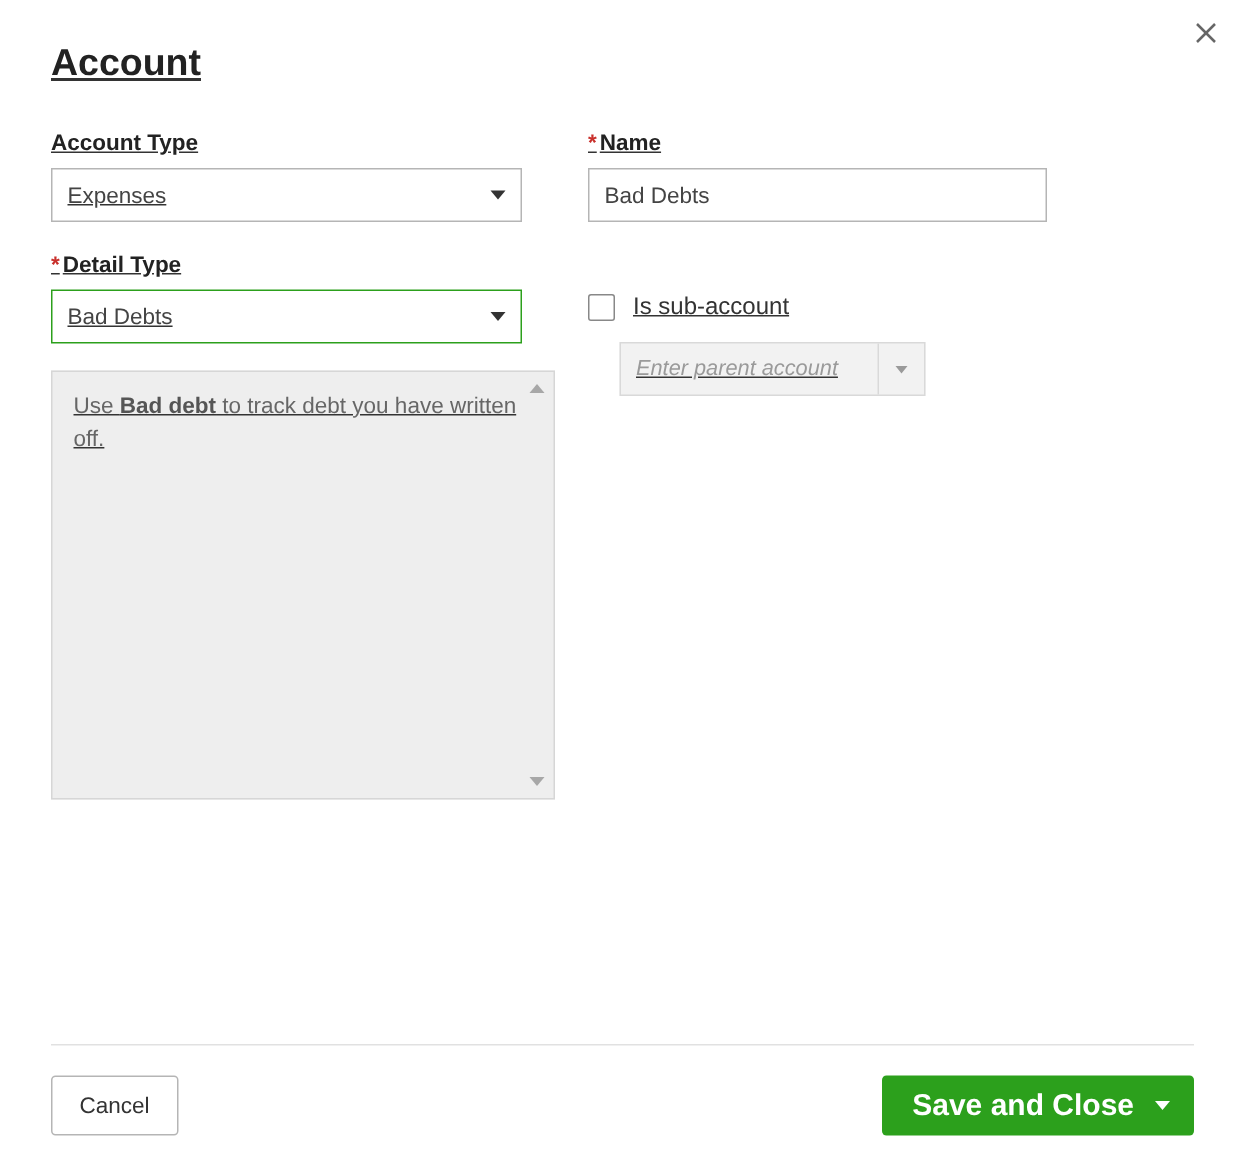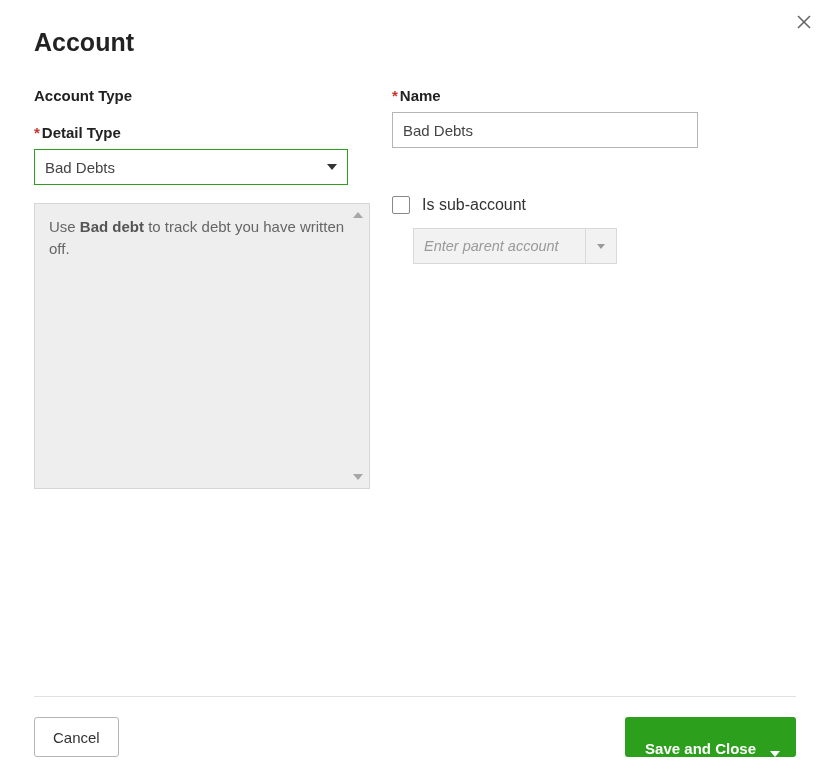--- a/index.html
+++ b/index.html
@@ -13,20 +13,21 @@
       width: 830px;
       height: 783px;
       position: relative;
       color: #333;
     }
     .dialog {
       padding: 24px 34px 0 34px;
       width: 100%;
       height: 100%;
       position: relative;
+      text-decoration: underline;
     }
     .close-x {
       position: absolute;
       top: 10px;
       right: 14px;
       width: 24px;
       height: 24px;
       cursor: pointer;
       color: #666;
       display: flex;
@@ -205,25 +206,25 @@
       display: flex;
       align-items: center;
     }
     .btn-save {
       height: 40px;
       padding: 0 16px 0 20px;
       border: none;
       border-radius: 3px;
       background: #2ca01c;
       color: #fff;
-      font-size: 15px;
+      font-size: 20px;
       font-weight: 600;
       cursor: pointer;
       display: flex;
-      align-items: flex-end;
+      align-items: center;
       gap: 14px;
     }
     .btn-save .save-caret {
       width: 0; height: 0;
       border-left: 5px solid transparent;
       border-right: 5px solid transparent;
       border-top: 6px solid #fff;
     }
   </style>
 </head>
@@ -239,20 +240,24 @@
   </div>
 
   <h1 class="dialog-title">Account</h1>
 
   <div class="columns">
 
     <div class="col col-left">
 
       <div class="field">
         <label class="field-label">Account Type</label>
+        <div class="select-wrap">
+          <span>Expenses</span>
+          <span class="select-caret"></span>
+        </div>
       </div>
 
       <div class="field">
         <label class="field-label">
           <span class="required-star">*</span><span>Detail Type</span>
         </label>
         <div class="select-wrap active">
           <span>Bad Debts</span>
           <span class="select-caret"></span>
         </div>

